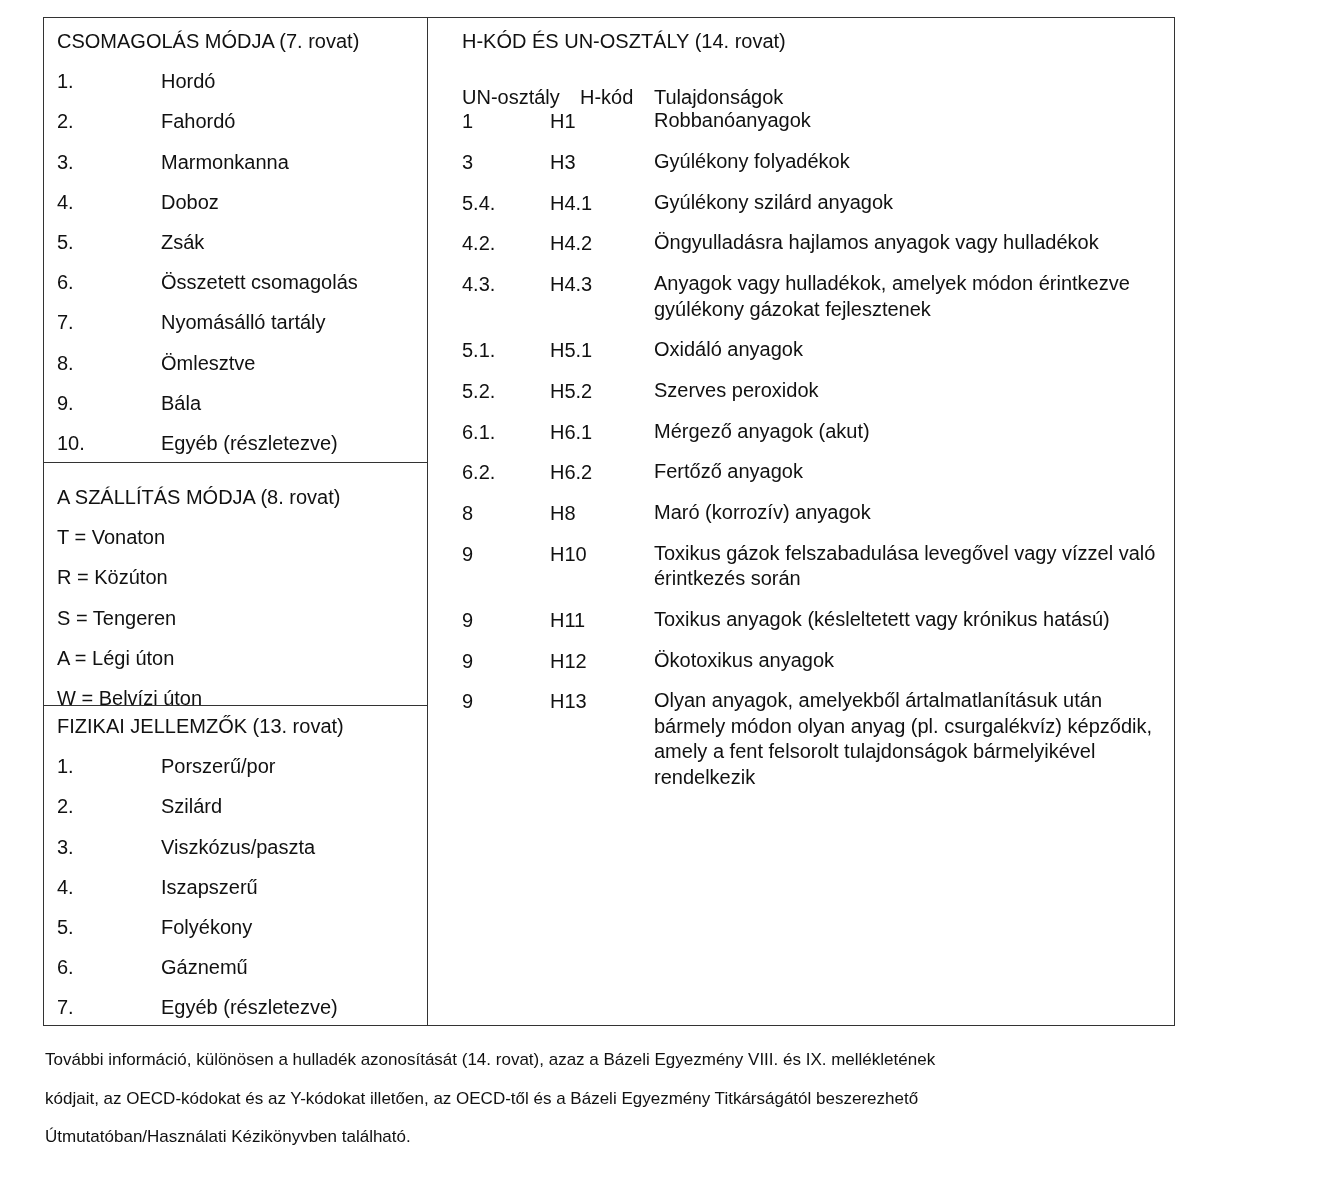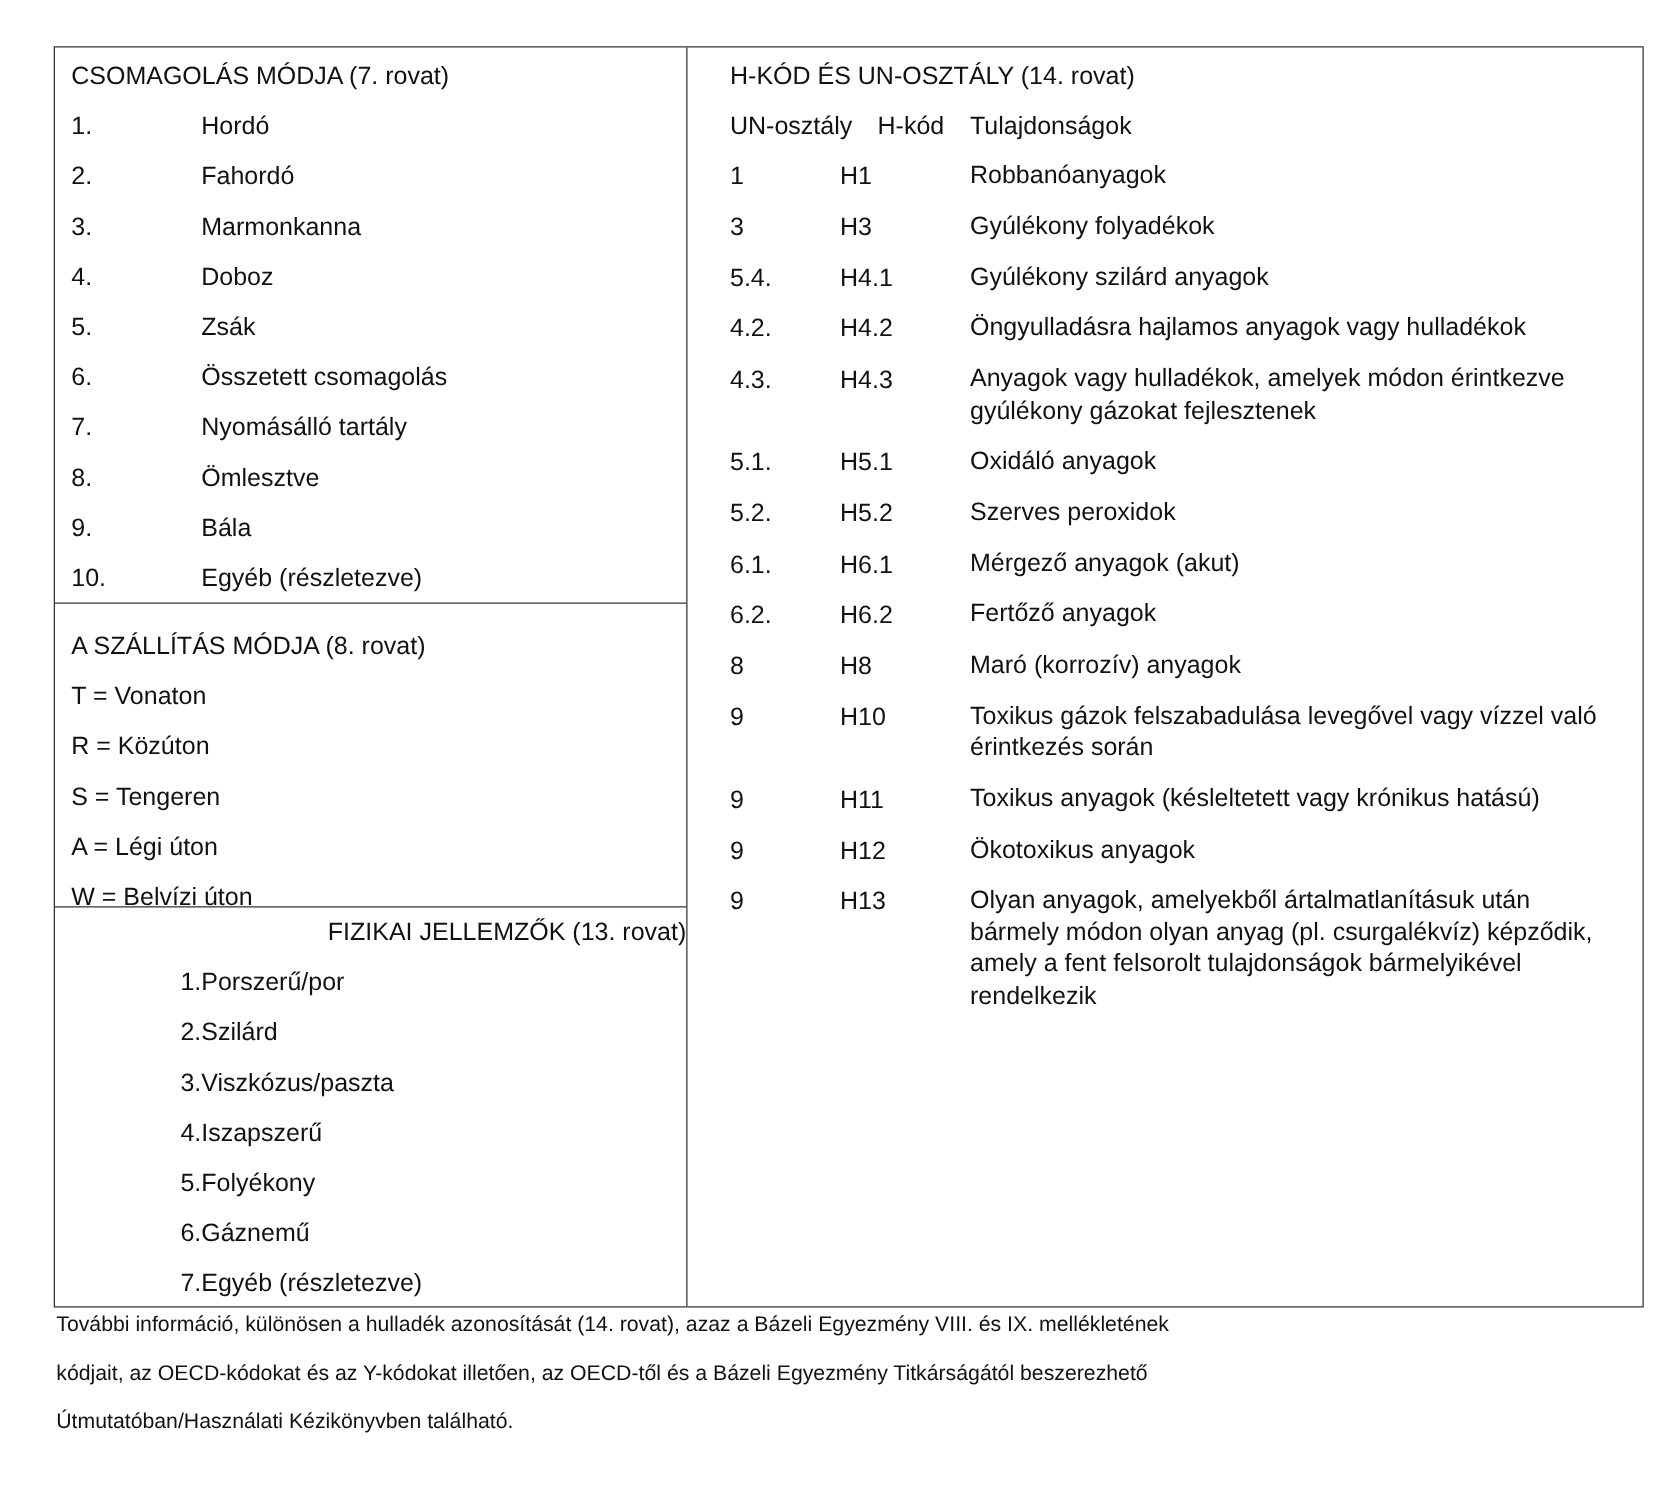--- a/index.html
+++ b/index.html
@@ -12,26 +12,25 @@
       height: 1189px;
       position: relative;
       font-family: "Liberation Sans", sans-serif;
       color: #111111;
       font-size: 20px;
     }
     .outer {
       position: absolute;
       left: 43px;
       top: 17px;
-      width: 1272px;
+      width: 1132px;
       height: 1009px;
       border: 1.5px solid #333;
       box-sizing: border-box;
       display: flex;
-      margin-top: 20px;
     }
     .leftcol {
       width: 506px;
       border-right: 1.5px solid #333;
       box-sizing: border-box;
       display: flex;
       flex-direction: column;
     }
     .rightcol {
       flex: 1;
@@ -41,41 +40,41 @@
     }
     .section {
       box-sizing: border-box;
       padding-left: 13px;
     }
     .section + .section {
       border-top: 1.5px solid #333;
     }
     .sec1 { height: 444px; padding-top: 11px; }
     .sec2 { height: 243px; padding-top: 22px; }
-    .sec3 { flex: 1; padding-top: 8px; text-align: right; }
+    .sec3 { flex: 1; padding-top: 8px; }
     .line {
       height: 40.2px;
       line-height: 24px;
       white-space: nowrap;
     }
     .num-item {
       display: flex;
     }
     .num-item .n {
       width: 104px;
     }
     .rrow {
       display: flex;
       line-height: 24px;
       margin-bottom: 16.2px;
     }
     .rrow .c1 { width: 88px; }
     .rrow .c2 { width: 104px; }
     .rrow .c3 { width: 520px; white-space: normal; line-height: 25.5px; margin-top: -1px; }
-    .colhead { display: flex; height: 40.2px; line-height: 24px; }
+    .colhead { display: flex; height: 40.2px; line-height: 24px; align-items: flex-end; }
     .colhead .c1 { width: 118px; }
     .colhead .c2 { width: 74px; }
     .footer {
       position: absolute;
       left: 45px;
       top: 1041px;
       width: 1200px;
       font-size: 17px;
       line-height: 38.5px;
       color: #111;

